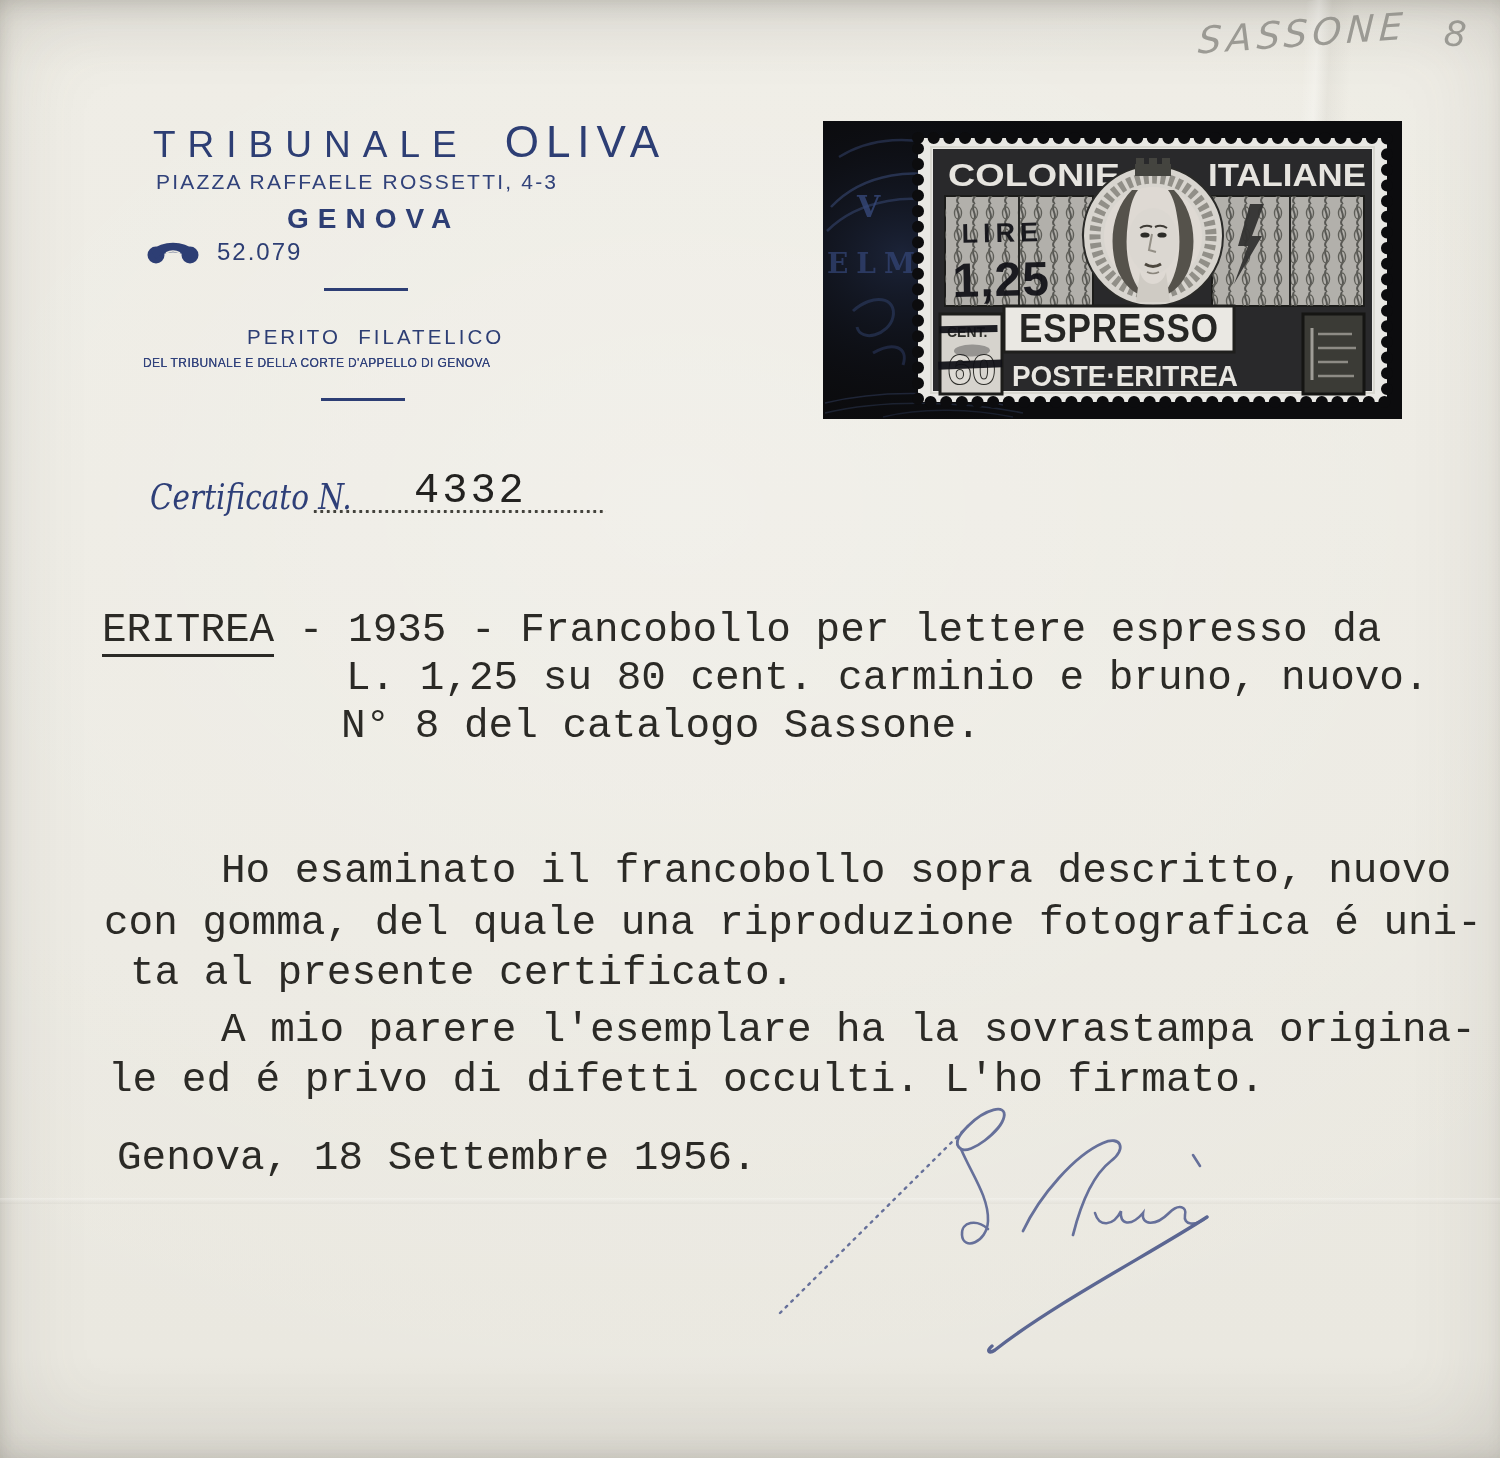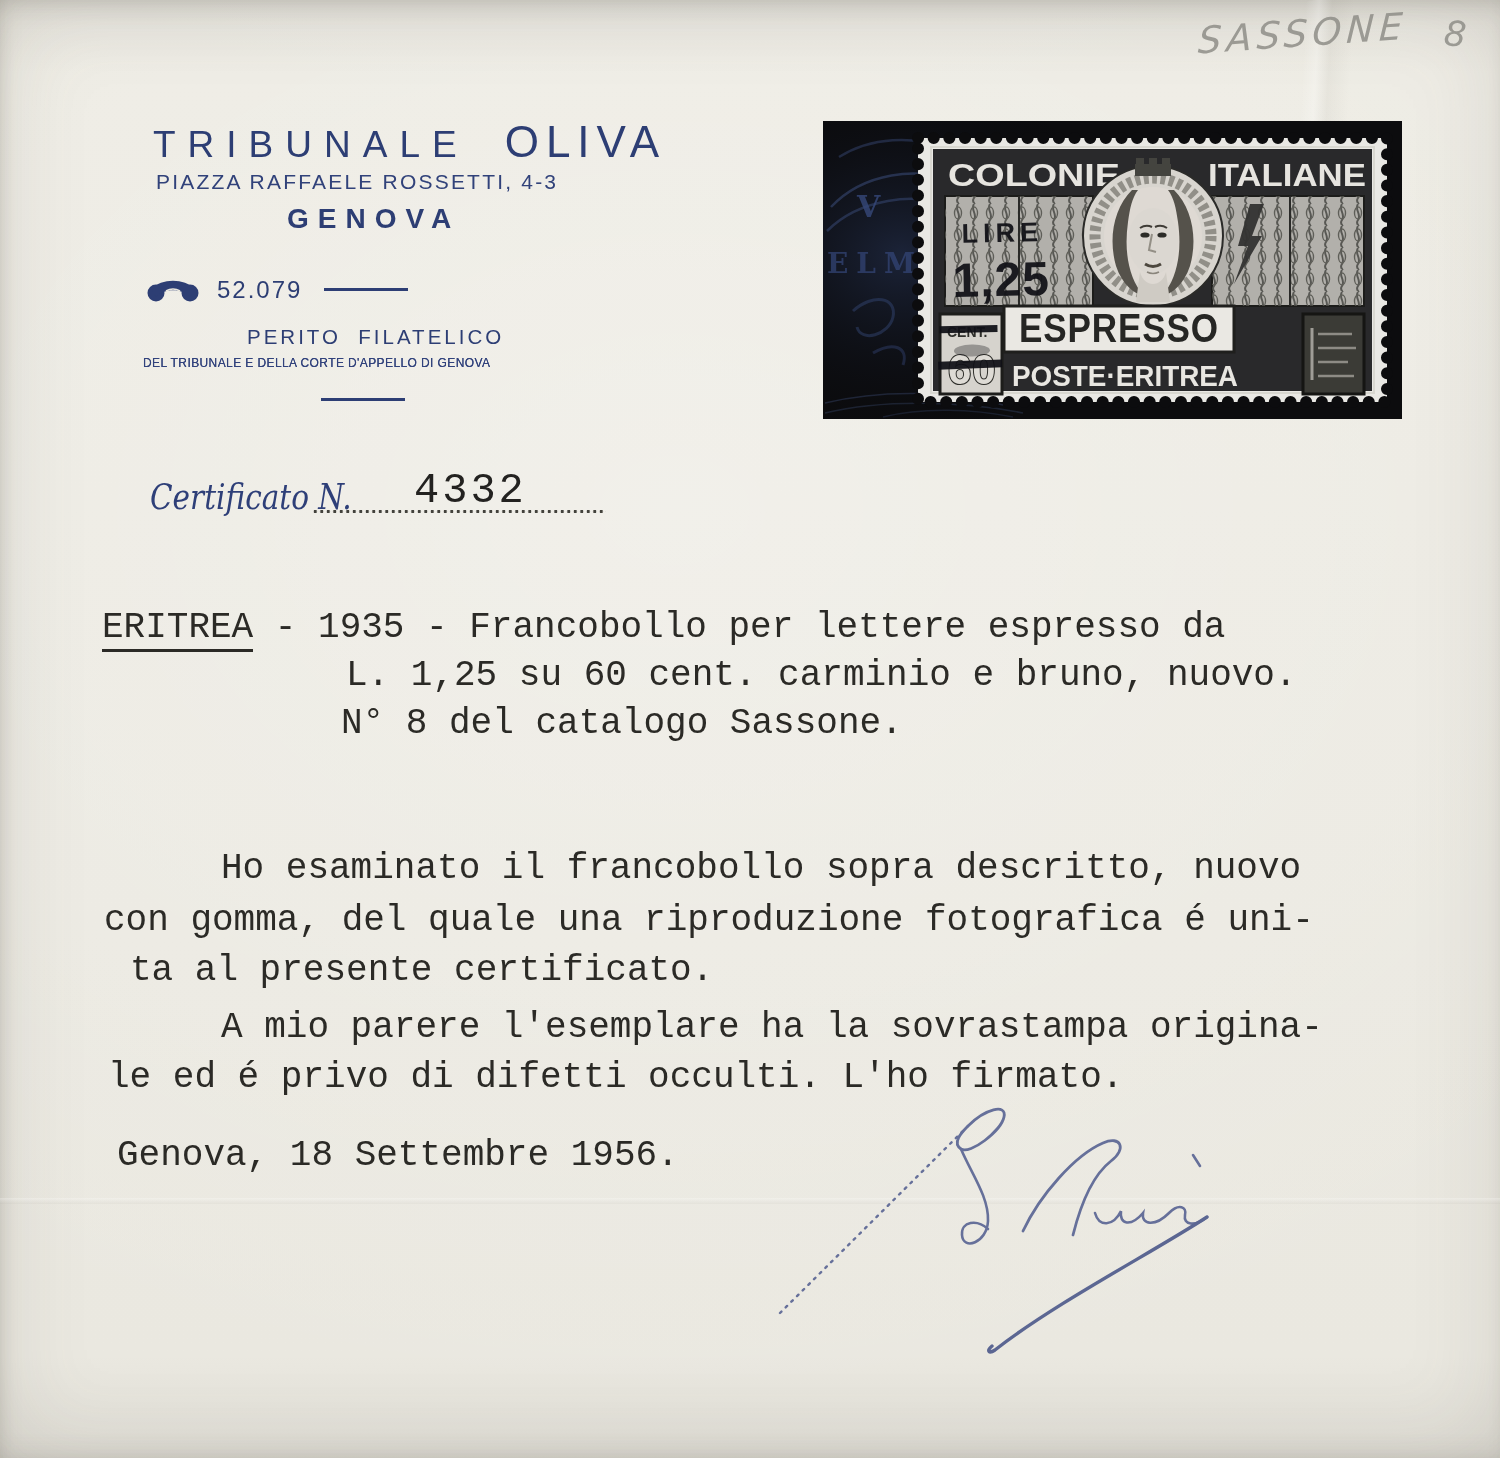--- a/index.html
+++ b/index.html
@@ -27,40 +27,40 @@
   .pencil-num{position:absolute;left:1444px;top:14px;color:#8f8e88;opacity:.85;
     font-family:"DejaVu Sans",sans-serif;font-style:italic;font-size:35px;transform:rotate(5deg);}
 
   
   .lh{color:#2d3e74;}
   .lh-name{position:absolute;left:153px;top:117px;display:flex;align-items:baseline;gap:36px;color:#2d3e74;}
   .lh-first{font-size:37px;letter-spacing:12px;font-weight:500;}
   .lh-last{font-size:44px;letter-spacing:7px;font-weight:500;}
   .lh-address{position:absolute;left:156px;top:170px;font-size:21px;letter-spacing:2.2px;color:#31427a;}
   .lh-city{position:absolute;left:287px;top:203px;font-size:28px;font-weight:bold;letter-spacing:9px;color:#2d3e74;}
-  .lh-phone{position:absolute;left:146px;top:238px;display:flex;align-items:center;gap:17px;color:#2d3e74;margin-top:38px;}
+  .lh-phone{position:absolute;left:146px;top:238px;display:flex;align-items:center;gap:17px;color:#2d3e74;}
   .lh-phone-num{font-size:24px;letter-spacing:2px;}
   .rule{position:absolute;height:3px;background:#2d3e74;}
   .rule1{left:324px;top:288px;width:84px;}
   .rule2{left:321px;top:398px;width:84px;}
   .lh-title{position:absolute;left:247px;top:325px;font-size:20.5px;letter-spacing:3px;color:#2d3e74;white-space:pre;}
   .lh-sub{position:absolute;left:143px;top:356px;font-size:12px;letter-spacing:.4px;color:#31427c;
     text-shadow:0 0 .5px #31427c;white-space:pre;}
 
   
   .cert-label{position:absolute;left:150px;top:476px;font-family:"DejaVu Serif",serif;font-style:italic;
     font-size:36px;color:#2e3f78;transform:scaleX(.82);transform-origin:left center;white-space:pre;}
   .cert-dots{position:absolute;left:312px;top:508px;width:294px;height:6px;
     background-image:radial-gradient(circle,#43423c 1.5px, rgba(0,0,0,0) 1.9px);
     background-size:6.5px 5px;background-repeat:repeat-x;background-position:0 100%;}
   .cert-num{position:absolute;left:386px;top:467px;font-family:"Liberation Mono",monospace;
     font-size:42px;letter-spacing:3px;color:#232220;margin-left:28px;}
 
   
-  .tw{position:absolute;font-family:"Liberation Mono",monospace;font-size:36px;line-height:1.2;
+  .tw{position:absolute;font-family:"Liberation Mono",monospace;font-size:41px;line-height:1.2;
     color:#2b2a26;white-space:pre;}
   .tw .ul{border-bottom:3px solid #2b2a26;padding-bottom:1px;}
   .l-desc1{left:102px;top:606px;}
   .l-desc2{left:346px;top:654px;}
   .l-desc3{left:341px;top:702px;}
   .l-p1a{left:221px;top:847px;font-family:Liberation Mono, monospace;}
   .l-p1b{left:104px;top:899px;}
   .l-p1c{left:106px;top:949px;margin-left:24px;}
   .l-p2a{left:221px;top:1006px;}
   .l-p2b{left:108px;top:1056px;}
@@ -199,21 +199,21 @@
       </g>
     </g>
   </svg>
 
   <div class="cert-label">Certificato N.</div>
   <div class="cert-dots"></div>
   <div class="cert-num">4332</div>
 
   <main>
     <div class="tw l-desc1"><span class="ul">ERITREA</span><span> - 1935 - Francobollo per lettere espresso da</span></div>
-    <div class="tw l-desc2">L. 1,25 su 60 cent. carminio e bruno, nuovo.</div>
+    <div class="tw l-desc2">L. 1,25 su 80 cent. carminio e bruno, nuovo.</div>
     <div class="tw l-desc3">N° 8 del catalogo Sassone.</div>
 
     <div class="tw l-p1a">Ho esaminato il francobollo sopra descritto, nuovo</div>
     <div class="tw l-p1b">con gomma, del quale una riproduzione fotografica é uni-</div>
     <div class="tw l-p1c">ta al presente certificato.</div>
 
     <div class="tw l-p2a">A mio parere l'esemplare ha la sovrastampa origina-</div>
     <div class="tw l-p2b">le ed é privo di difetti occulti. L'ho firmato.</div>
 
     <div class="tw l-date">Genova, 18 Settembre 1956.</div>

